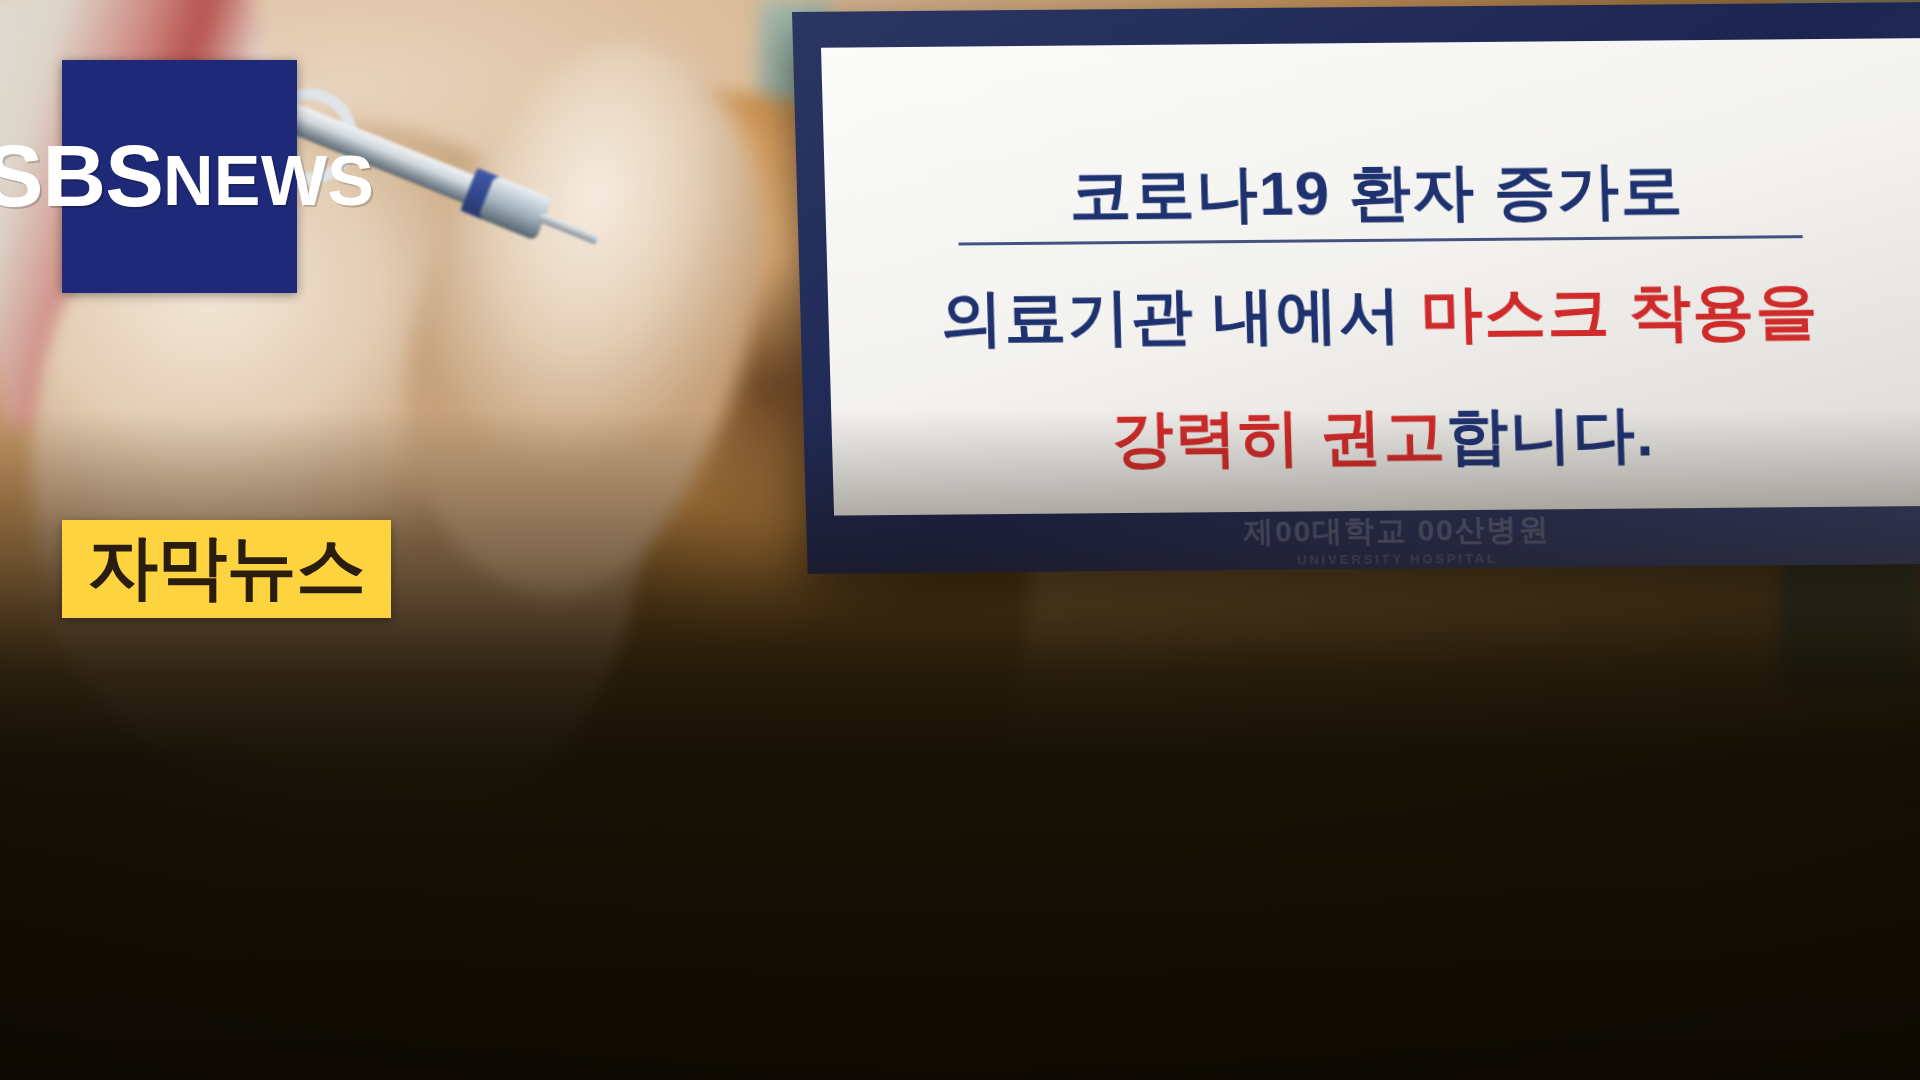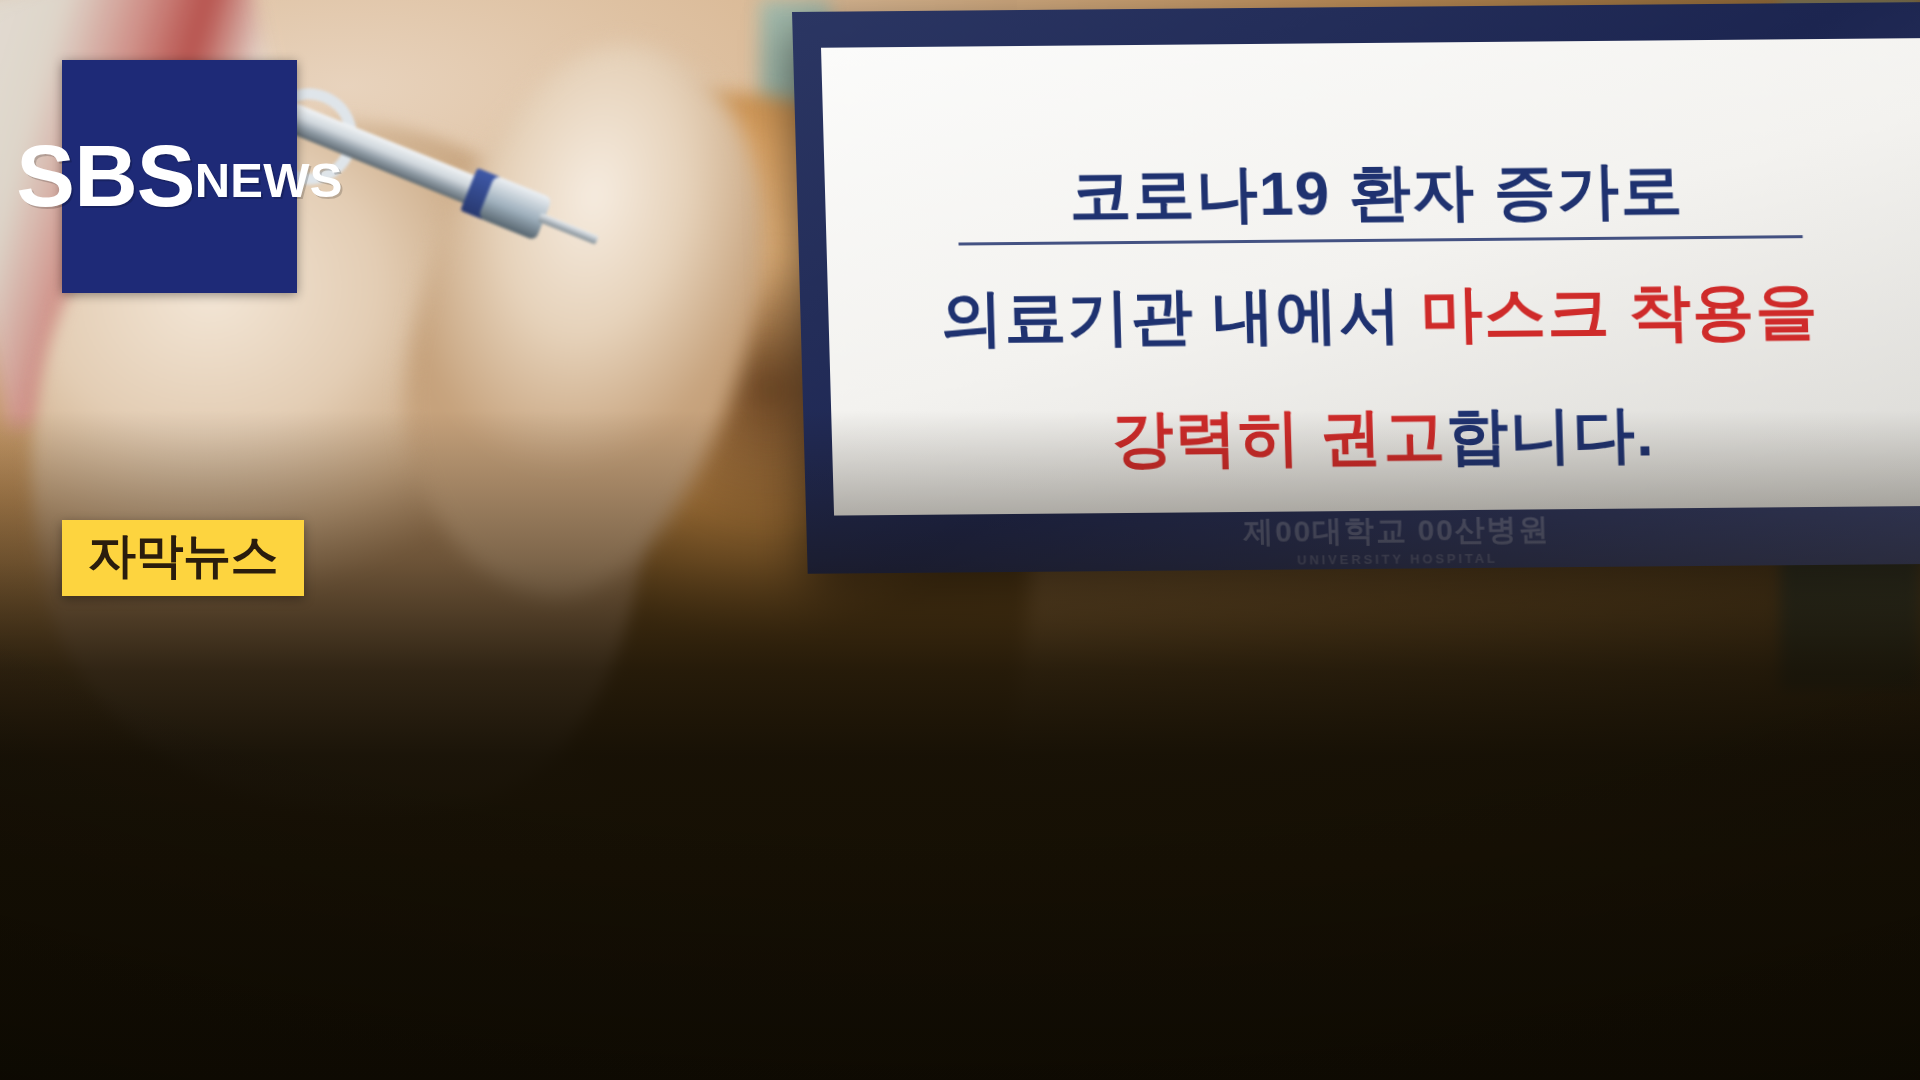--- a/index.html
+++ b/index.html
@@ -177,32 +177,32 @@
     display:flex;flex-direction:row;
     align-items:center;justify-content:center;
     box-shadow:0 2px 10px rgba(0,0,0,.4);
   }
   .logo-sbs{
     color:#fff;font-weight:800;font-size:88px;line-height:.92;
     letter-spacing:-.01em;
     text-shadow:2px 2px 0 rgba(0,0,0,.18);
   }
   .logo-news{
-    color:#fff;font-weight:800;font-size:49px;line-height:1;
+    color:#fff;font-weight:800;font-size:70px;line-height:1;
     letter-spacing:.005em;margin-top:8px;
     text-shadow:2px 2px 0 rgba(0,0,0,.18);
   }
 
   
   .badge{
     position:absolute;left:62px;top:520px;
     padding:12px 26px 16px 26px;
     background:#fdd43f;
     color:#2a1d0d;
-    font-size:48px;font-weight:800;line-height:1;
+    font-size:70px;font-weight:800;line-height:1;
     letter-spacing:-.01em;
     box-shadow:0 3px 10px rgba(0,0,0,.35);
   }
 
   
   .headline{
     position:absolute;left:54px;right:30px;top:640px;
   }
   .h-line{
     font-weight:800;

